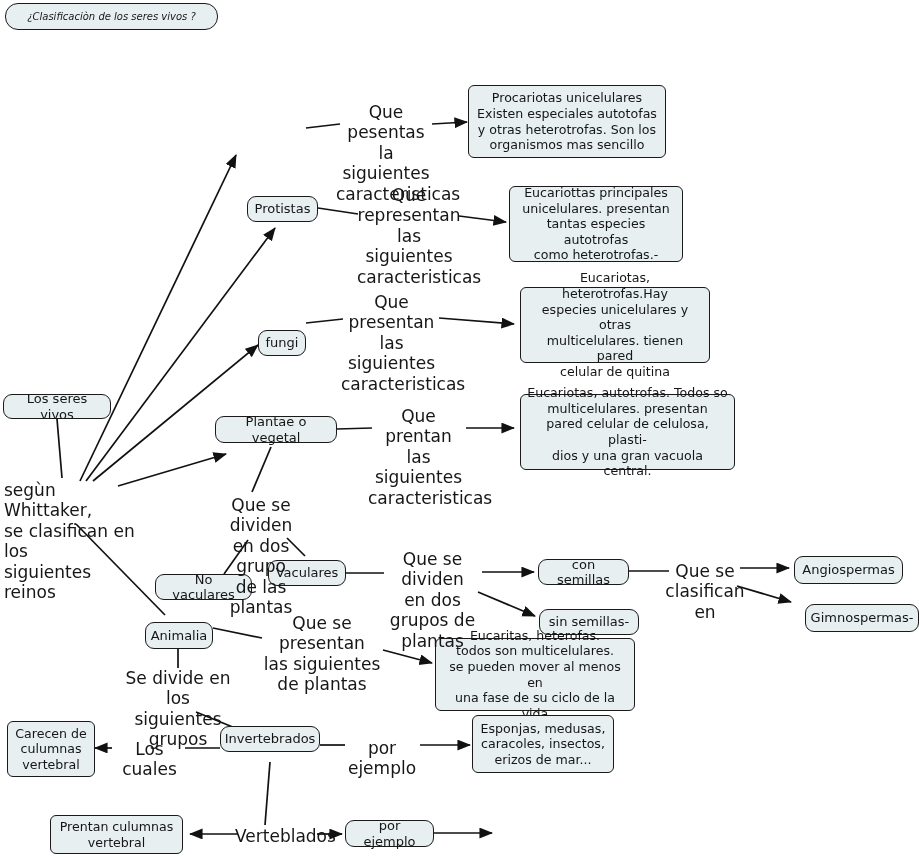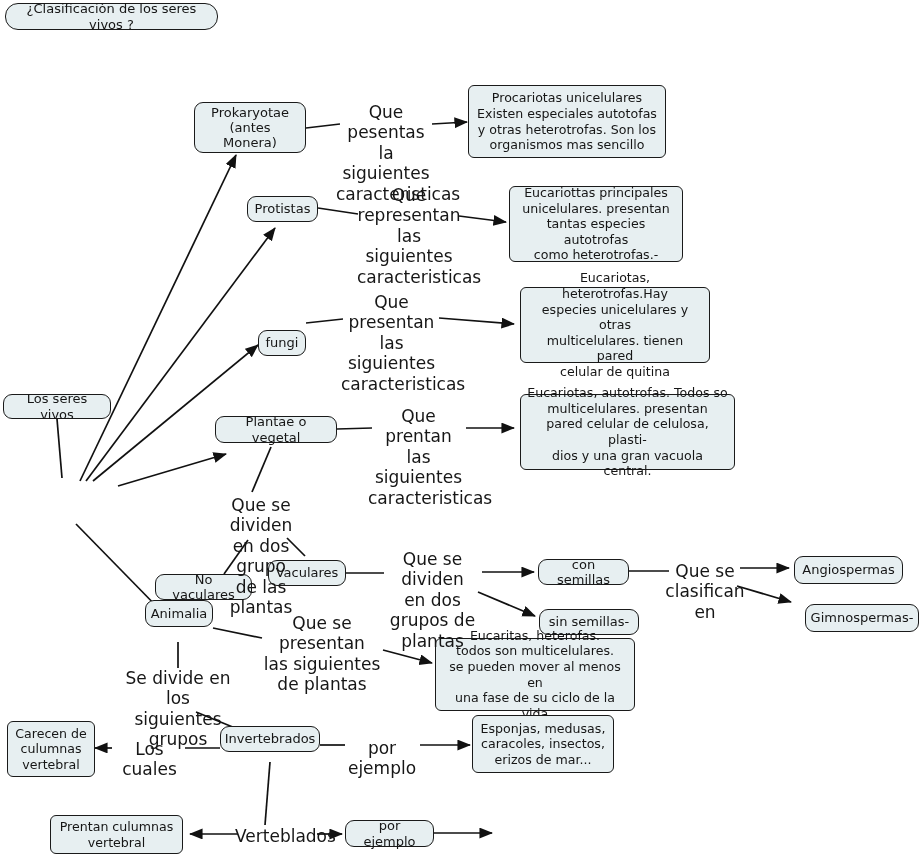--- a/index.html
+++ b/index.html
@@ -37,21 +37,22 @@
     justify-content: center;
     text-align: center;
     line-height: 1.17;
     font-size: 13px;
     padding: 2px 6px;
     white-space: pre-line;
     z-index: 2;
   }
   .node.title {
     border-radius: 11px;
-    font-size: 13px;
+    font-size: 10px;
+    font-style: italic;
   }
   .node.desc {
     border-radius: 6px;
     font-size: 12.6px;
     line-height: 1.24;
   }
   .linklabel {
     position: absolute;
     color: #161616;
     font-size: 17px;
@@ -126,22 +127,20 @@
 
       <line x1="270" y1="762" x2="265" y2="825"></line>
       <line x1="238" y1="834" x2="190" y2="834" marker-end="url(#arrow)"></line>
       <line x1="317" y1="834" x2="342" y2="834" marker-end="url(#arrow)"></line>
       <line x1="434" y1="833" x2="492" y2="833" marker-end="url(#arrow)"></line>
     </g>
   </svg>
 
   <div class="node title" style="left:5px; top:3px; width:213px; height:27px; border-radius:13px;">¿Clasificaciòn de los seres vivos ?</div>
 
-  <div class="node" style="left:194px; top:102px; width:112px; height:51px;">Prokaryotae
-(antes Monera)</div>
   <div class="node desc" style="left:468px; top:85px; width:198px; height:73px;">Procariotas unicelulares
 Existen especiales autotofas
 y otras heterotrofas. Son los
 organismos mas sencillo</div>
 
   <div class="node" style="left:247px; top:196px; width:71px; height:26px;">Protistas</div>
   <div class="node desc" style="left:509px; top:186px; width:174px; height:76px;">Eucariottas principales
 unicelulares. presentan
 tantas especies autotrofas
 como heterotrofas.-</div>
@@ -160,38 +159,41 @@
 
   <div class="node" style="left:3px; top:394px; width:108px; height:25px;">Los seres vivos</div>
 
   <div class="node" style="left:155px; top:574px; width:97px; height:26px;">No vaculares</div>
   <div class="node" style="left:268px; top:560px; width:78px; height:26px;">Vaculares</div>
   <div class="node" style="left:538px; top:559px; width:91px; height:26px;">con semillas</div>
   <div class="node" style="left:539px; top:609px; width:100px; height:26px;">sin semillas-</div>
   <div class="node" style="left:794px; top:556px; width:109px; height:28px;">Angiospermas</div>
   <div class="node" style="left:805px; top:604px; width:114px; height:28px;">Gimnospermas-</div>
 
-  <div class="node" style="left:145px; top:600px; width:68px; height:27px;">Animalia</div>
+  <div class="node" style="left:145px; top:622px; width:68px; height:27px;">Animalia</div>
   <div class="node desc" style="left:435px; top:638px; width:200px; height:73px;">Eucaritas, heterofas.
 todos son multicelulares.
 se pueden mover al menos en
 una fase de su ciclo de la vida</div>
 
   <div class="node" style="left:220px; top:726px; width:100px; height:26px;">Invertebrados</div>
   <div class="node desc" style="left:7px; top:721px; width:88px; height:56px;">Carecen de
 culumnas
 vertebral</div>
   <div class="node desc" style="left:472px; top:715px; width:142px; height:58px;">Esponjas, medusas,
 caracoles, insectos,
 erizos de mar...</div>
 
   <div class="node desc" style="left:50px; top:815px; width:133px; height:39px;">Prentan culumnas
 vertebral</div>
   <div class="node" style="left:345px; top:820px; width:89px; height:27px;">por ejemplo</div>
 
+  <div class="linklabel left" style="left:4px; top:480px; width:135px;">segùn Whittaker,
+se clasifican en los
+siguientes reinos</div>
 
   <div class="linklabel" style="left:336px; top:102px; width:100px;">Que pesentas
 la siguientes
 caracteristicas</div>
 
   <div class="linklabel" style="left:357px; top:185px; width:104px;">Que representan
 las siguientes
 caracteristicas</div>
 
   <div class="linklabel" style="left:341px; top:292px; width:101px;text-align:center;">Que presentan

